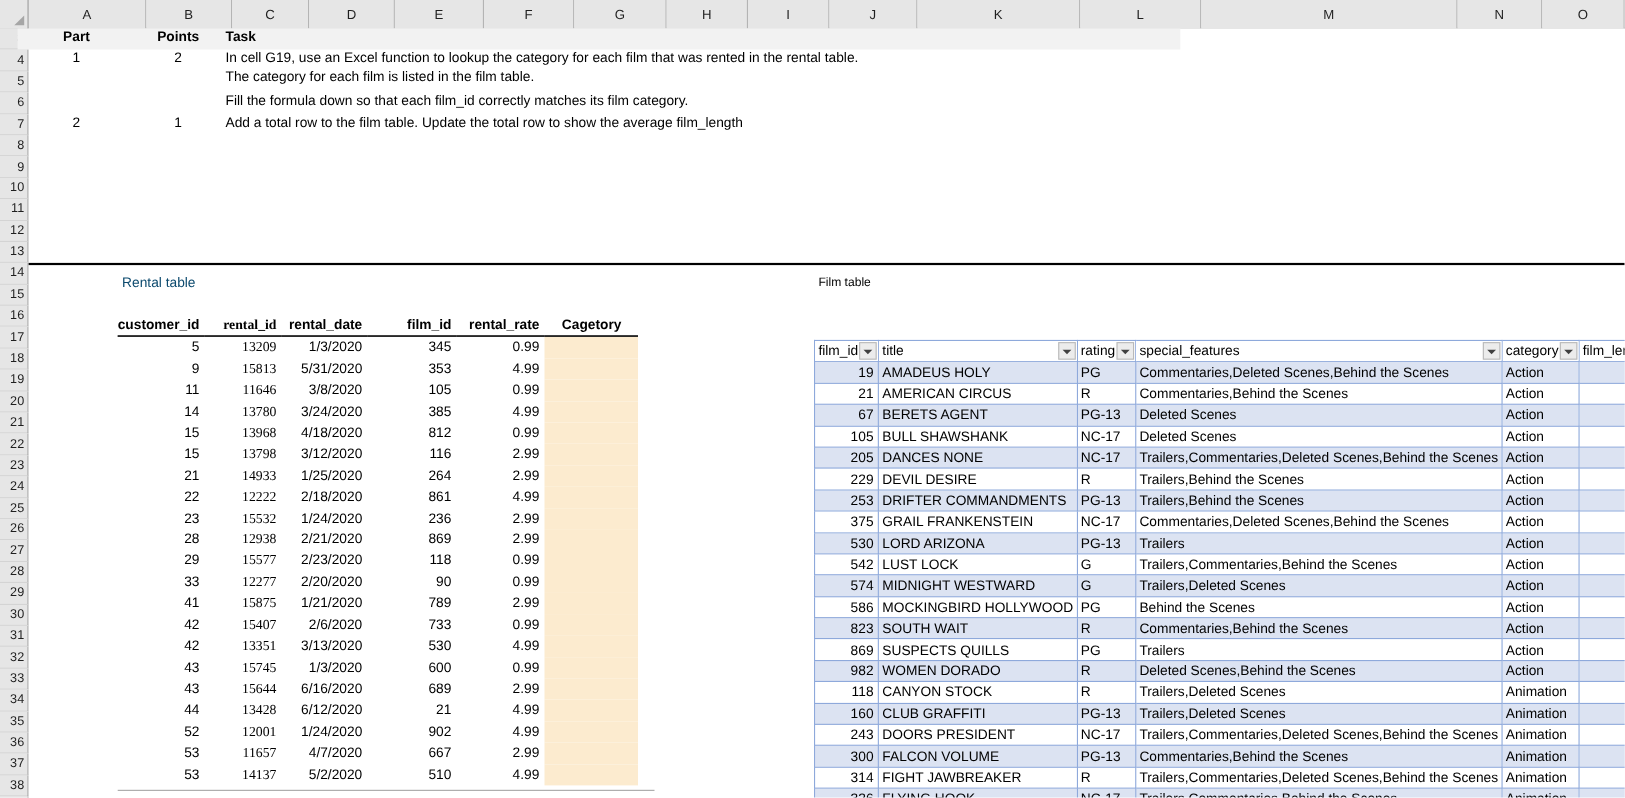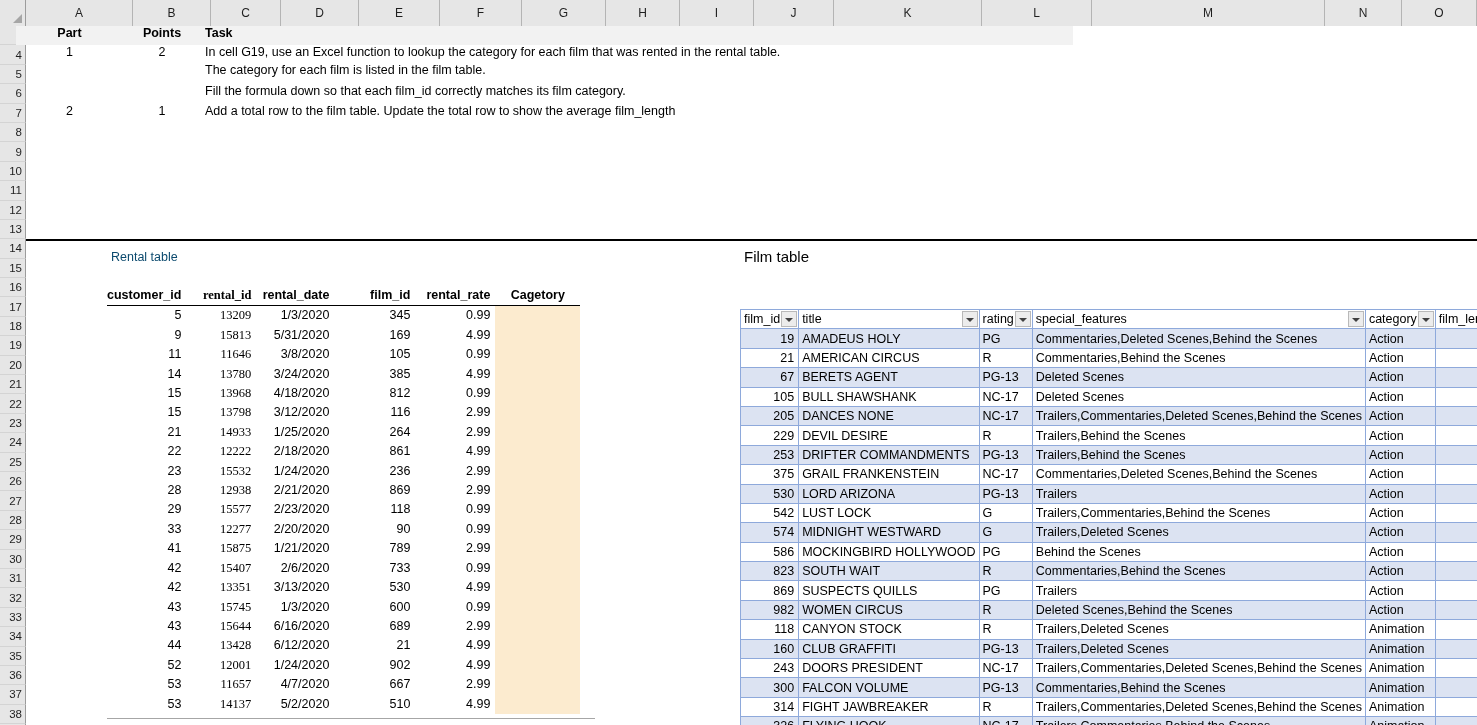--- a/index.html
+++ b/index.html
@@ -152,21 +152,21 @@
     position: absolute;
     left: 107px; top: 718px;
     width: 488px; height: 1px;
     background: #a6a6a6;
   }
 
   
   #film-label {
     position: absolute;
     left: 740px; top: 247px;
-    font-size: 15px; color: #000;
+    font-size: 11px; color: #000;
     height: 19.4px; display: flex; align-items: center;
     padding-left: 4px;
   }
   #film-table {
     position: absolute;
     left: 740px; top: 309px;
     border-collapse: collapse;
     font-size: 12.5px;
     color: #000;
     table-layout: fixed;
@@ -338,21 +338,21 @@
           <td class="c-rid">13209</td>
           <td class="c-date">1/3/2020</td>
           <td class="c-fid">345</td>
           <td class="c-rate">0.99</td>
           <td class="c-cat"></td>
         </tr>
         <tr>
           <td class="c-cust">9</td>
           <td class="c-rid">15813</td>
           <td class="c-date">5/31/2020</td>
-          <td class="c-fid">169</td>
+          <td class="c-fid">353</td>
           <td class="c-rate">4.99</td>
           <td class="c-cat"></td>
         </tr>
         <tr>
           <td class="c-cust">11</td>
           <td class="c-rid">11646</td>
           <td class="c-date">3/8/2020</td>
           <td class="c-fid">105</td>
           <td class="c-rate">0.99</td>
           <td class="c-cat"></td>
@@ -644,21 +644,21 @@
         <tr>
           <td class="col-fid">869</td>
           <td class="col-title">SUSPECTS QUILLS</td>
           <td class="col-rate">PG</td>
           <td class="col-feat">Trailers</td>
           <td class="col-cat">Action</td>
           <td class="col-len">47</td>
         </tr>
         <tr class="alt">
           <td class="col-fid">982</td>
-          <td class="col-title">WOMEN CIRCUS</td>
+          <td class="col-title">WOMEN DORADO</td>
           <td class="col-rate">R</td>
           <td class="col-feat">Deleted Scenes,Behind the Scenes</td>
           <td class="col-cat">Action</td>
           <td class="col-len">126</td>
         </tr>
         <tr>
           <td class="col-fid">118</td>
           <td class="col-title">CANYON STOCK</td>
           <td class="col-rate">R</td>
           <td class="col-feat">Trailers,Deleted Scenes</td>

